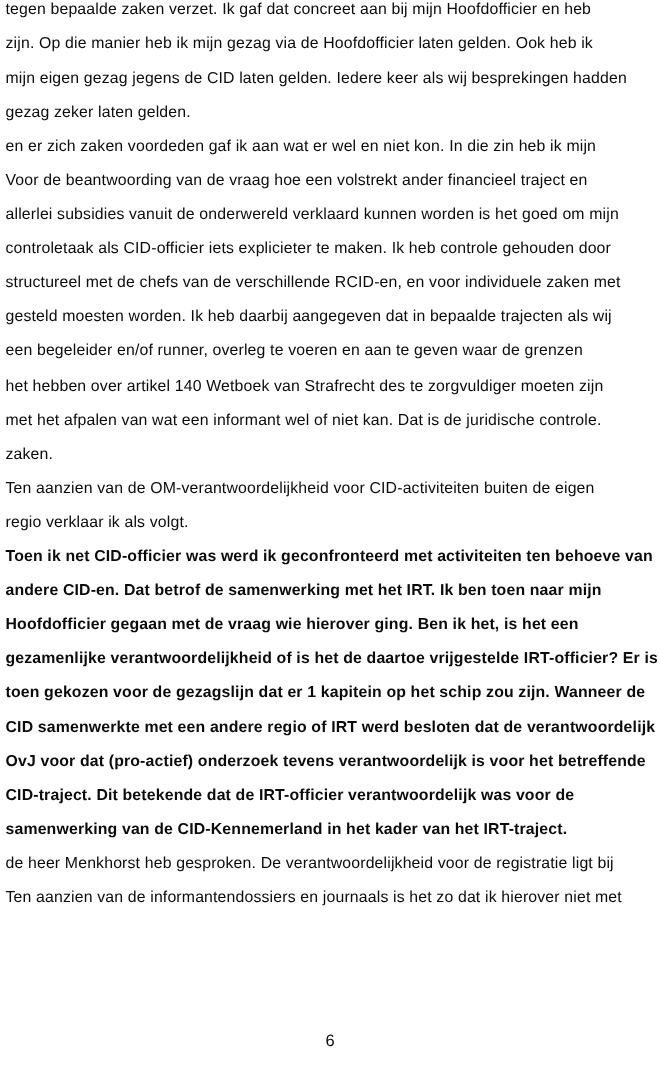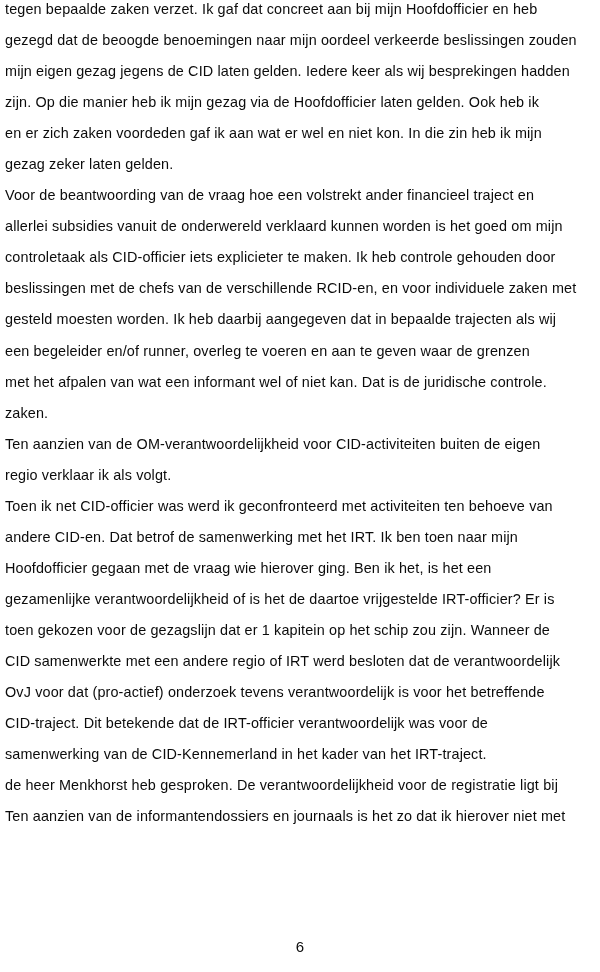--- a/index.html
+++ b/index.html
@@ -34,20 +34,21 @@
     width: 591px;
   }
 
   .gap-para {
     margin-top: 31.05px;
   }
 
   
   .tight-para {
     margin-top: 0;
+    font-weight: bold;
   }
 
   .justified-lines {
     margin: 0;
   }
 
   .jline {
     display: block;
     font-size: 14.4px;
     line-height: 31.05px;
@@ -78,34 +79,34 @@
 </style>
 </head>
 <body>
 
 <div class="page">
 
   <div class="textblock">
 
     <div class="justified-lines">
       <span class="jline">tegen bepaalde zaken verzet. Ik gaf dat concreet aan bij mijn Hoofdofficier en heb</span>
-      <span class="jline">gezegd dat de beoogde benoemingen naar mijn oordeel verkeerde beslissingen zouden</span>
+      <span class="jline">zijn. Op die manier heb ik mijn gezag via de Hoofdofficier laten gelden. Ook heb ik</span>
       <span class="jline">mijn eigen gezag jegens de CID laten gelden. Iedere keer als wij besprekingen hadden</span>
-      <span class="jline">zijn. Op die manier heb ik mijn gezag via de Hoofdofficier laten gelden. Ook heb ik</span>
+      <span class="jline nostretch">gezag zeker laten gelden.</span>
       <span class="jline">en er zich zaken voordeden gaf ik aan wat er wel en niet kon. In die zin heb ik mijn</span>
-      <span class="jline nostretch">gezag zeker laten gelden.</span>
     </div>
 
     <div class="justified-lines gap-para">
       <span class="jline">Voor de beantwoording van de vraag hoe een volstrekt ander financieel traject en</span>
       <span class="jline">allerlei subsidies vanuit de onderwereld verklaard kunnen worden is het goed om mijn</span>
       <span class="jline">controletaak als CID-officier iets explicieter te maken. Ik heb controle gehouden door</span>
-      <span class="jline">beslissingen met de chefs van de verschillende RCID-en, en voor individuele zaken met</span>
+      <span class="jline">structureel met de chefs van de verschillende RCID-en, en voor individuele zaken met</span>
       <span class="jline">gesteld moesten worden. Ik heb daarbij aangegeven dat in bepaalde trajecten als wij</span>
       <span class="jline">een begeleider en/of runner, overleg te voeren en aan te geven waar de grenzen</span>
+      <span class="jline">het hebben over artikel 140 Wetboek van Strafrecht des te zorgvuldiger moeten zijn</span>
       <span class="jline">met het afpalen van wat een informant wel of niet kan. Dat is de juridische controle.</span>
       <span class="jline nostretch">zaken.</span>
     </div>
 
     <div class="justified-lines gap-para">
       <span class="jline">Ten aanzien van de OM-verantwoordelijkheid voor CID-activiteiten buiten de eigen</span>
       <span class="jline nostretch">regio verklaar ik als volgt.</span>
     </div>
 
     <div class="justified-lines tight-para">

